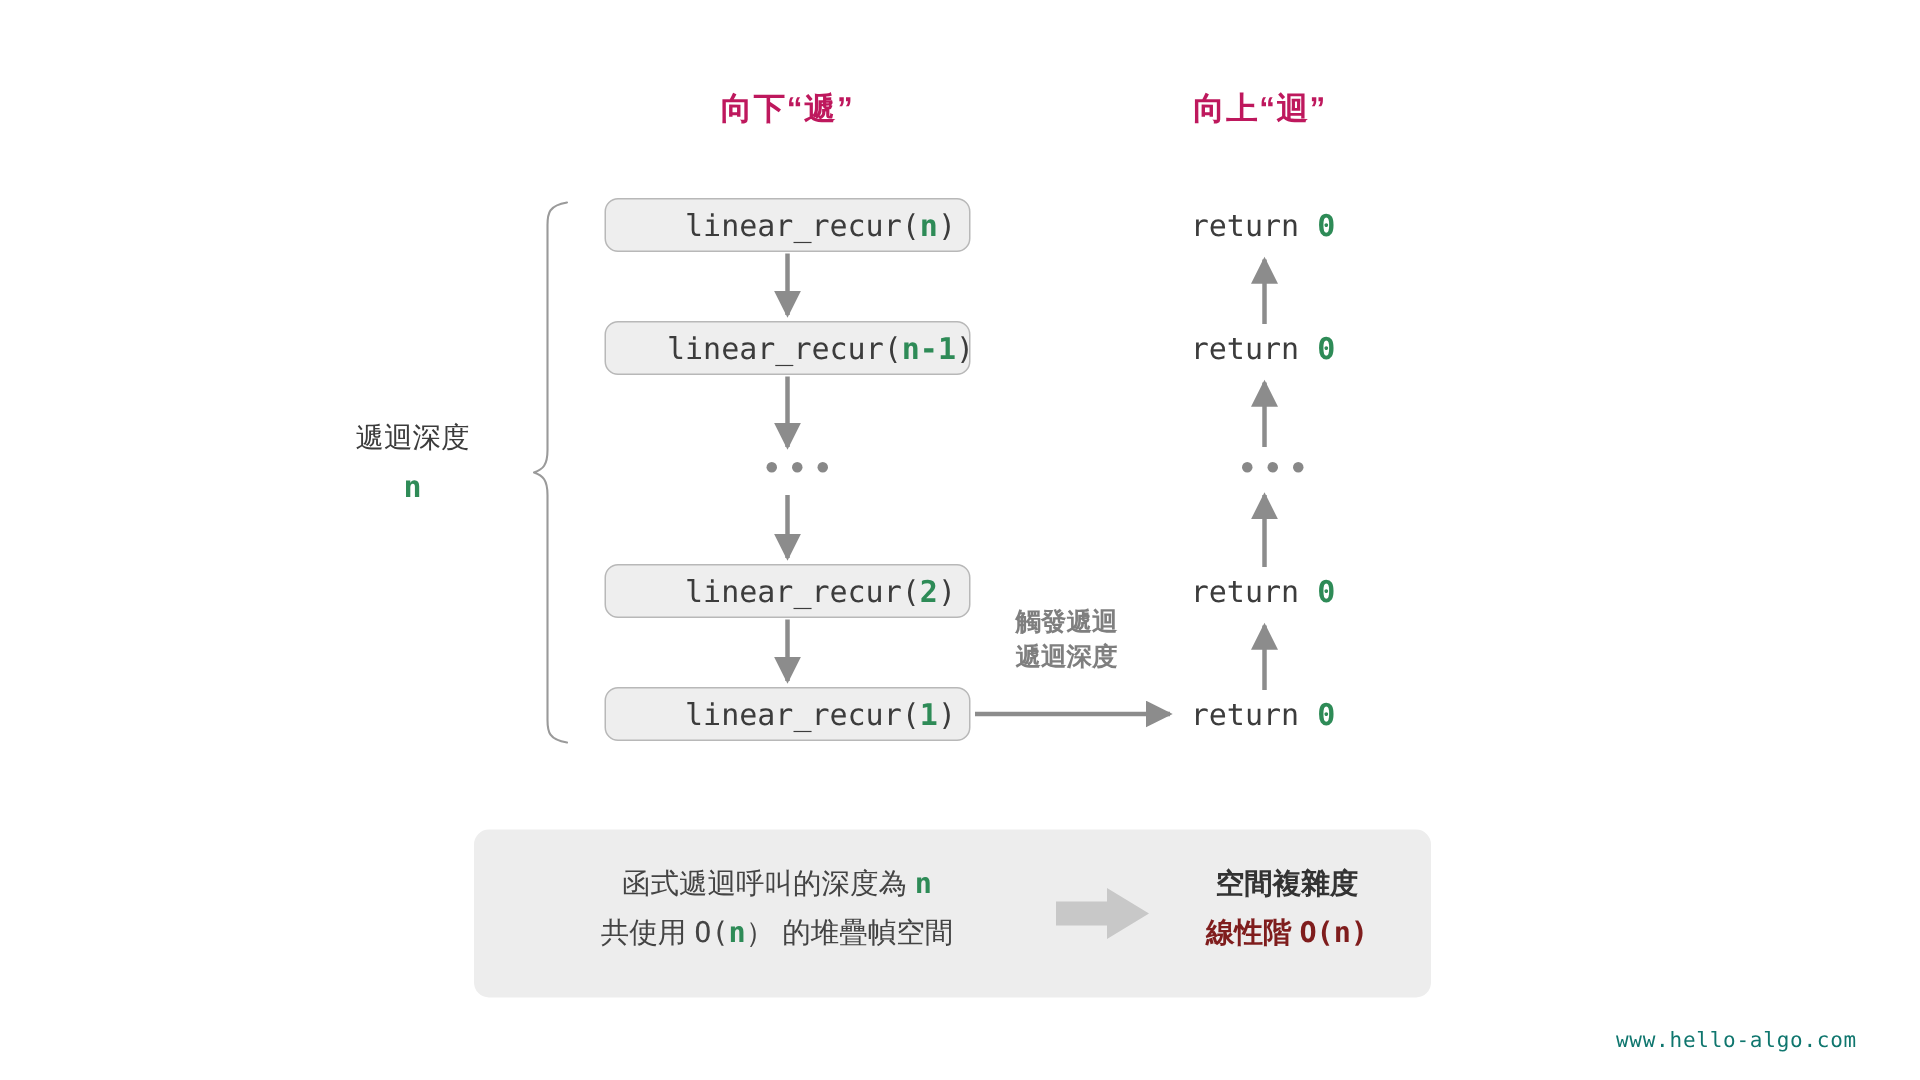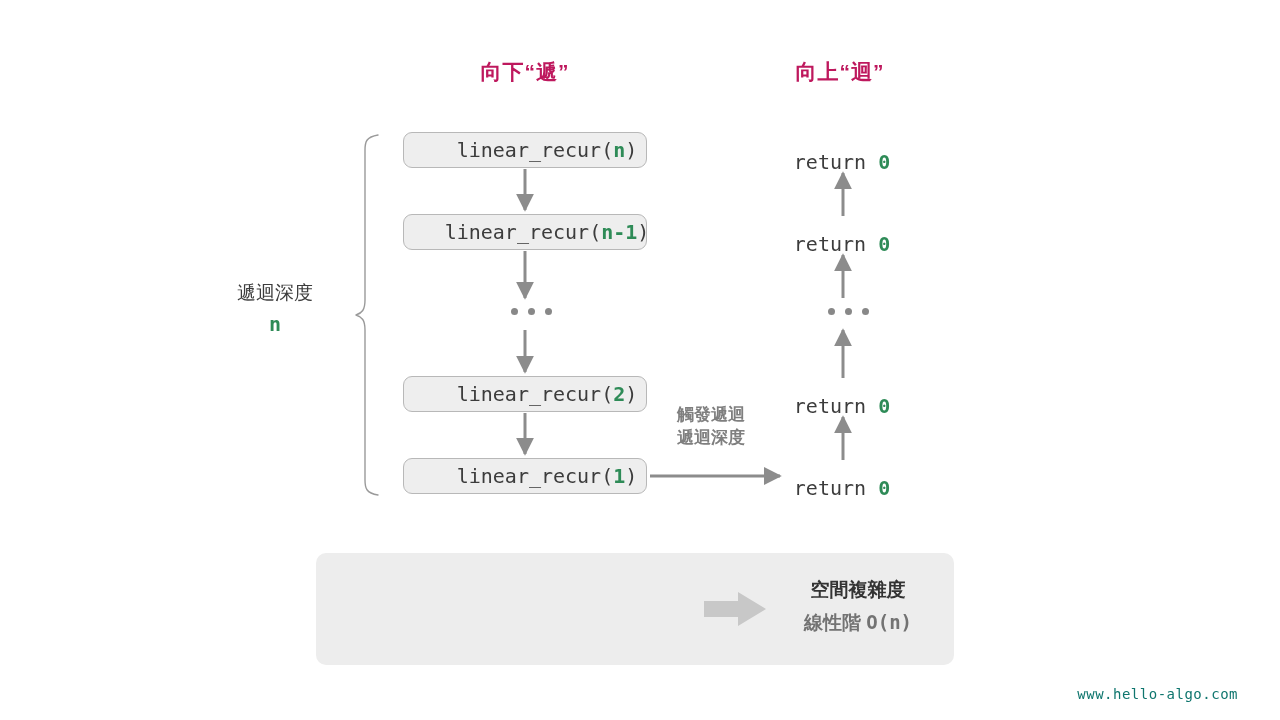--- a/index.html
+++ b/index.html
@@ -63,21 +63,20 @@
 
   
   .ret-label {
     position: absolute;
     font-family: "DejaVu Sans Mono", "Liberation Mono", monospace;
     font-size: 20px;
     color: #3c3c3c;
     white-space: nowrap;
     text-align: center;
     width: 180px;
-    margin-top: 12px;
   }
   .ret-label .zero {
     color: #2e8b57;
     font-weight: bold;
   }
   #ret-0 { left: 752px; top: 138px; }
   #ret-1 { left: 752px; top: 220px; }
   #ret-2 { left: 752px; top: 382px; }
   #ret-3 { left: 752px; top: 464px; }
 
@@ -190,21 +189,21 @@
   #summary-title {
     display: block;
     font-size: 19px;
     font-weight: bold;
     color: #333333;
   }
   #summary-value {
     display: block;
     font-size: 19px;
     font-weight: bold;
-    color: #737373;
+    color: #7f1d1d;
   }
   #summary-value .mono {
     font-family: "DejaVu Sans Mono", "Liberation Mono", monospace;
   }
 
   
   #watermark {
     position: absolute;
     right: 42px;
     bottom: 18px;
@@ -309,20 +308,24 @@
     <span class="zero">0</span>
   </div>
 
   <div id="trigger-note">
     <span>觸發遞迴</span><br>
     <span>遞迴深度</span>
   </div>
 
   <div id="summary-panel">
 
+    <div id="summary-left">
+      <span><span>函式遞迴呼叫的深度為</span>&nbsp;<span class="gv">n</span></span><br>
+      <span><span>共使用</span>&nbsp;<span class="mono">O(</span><span class="gv">n</span><span>）</span>&nbsp;<span>的堆疊幀空間</span></span>
+    </div>
 
     <svg id="summary-arrow" viewBox="0 0 64 36" xmlns="http://www.w3.org/2000/svg">
       <path d="M0,10 L34,10 L34,1 L62,18 L34,35 L34,26 L0,26 Z" fill="#c8c8c8"></path>
     </svg>
 
     <div id="summary-right">
       <span id="summary-title">空間複雜度</span>
       <span id="summary-value"><span>線性階</span>&nbsp;<span class="mono">O(n)</span></span>
     </div>
   </div>

